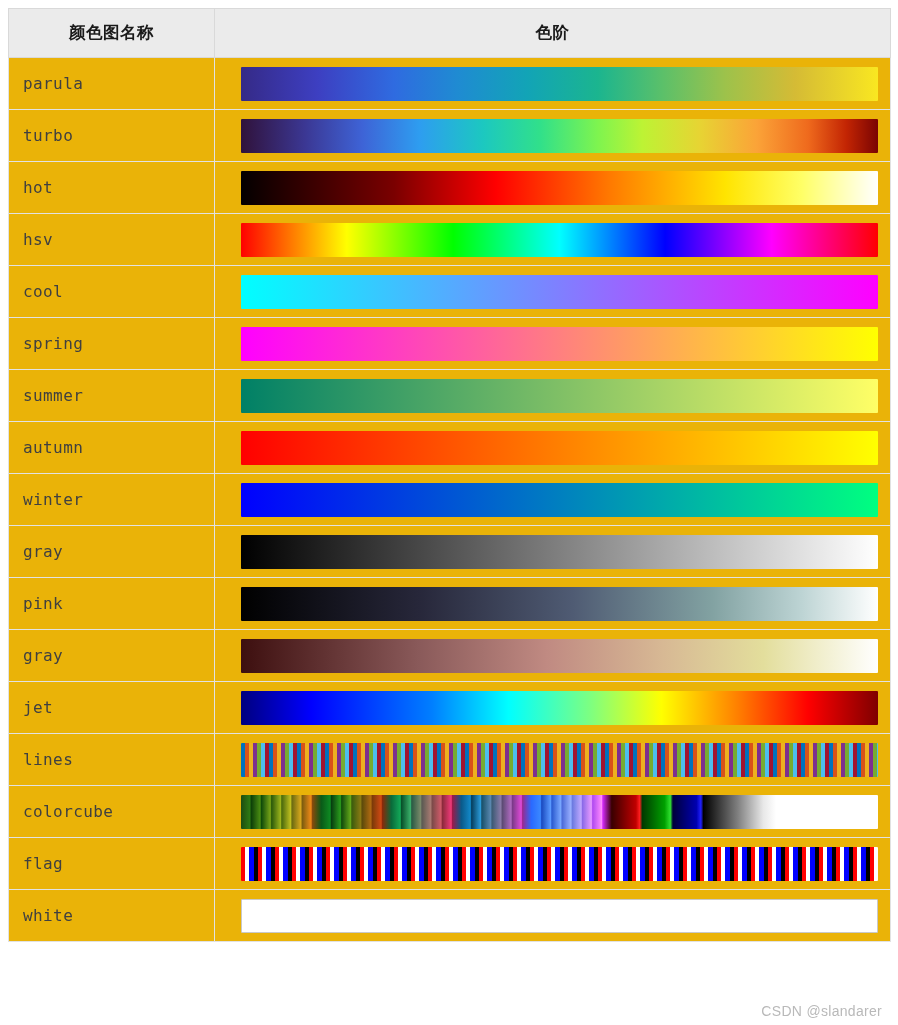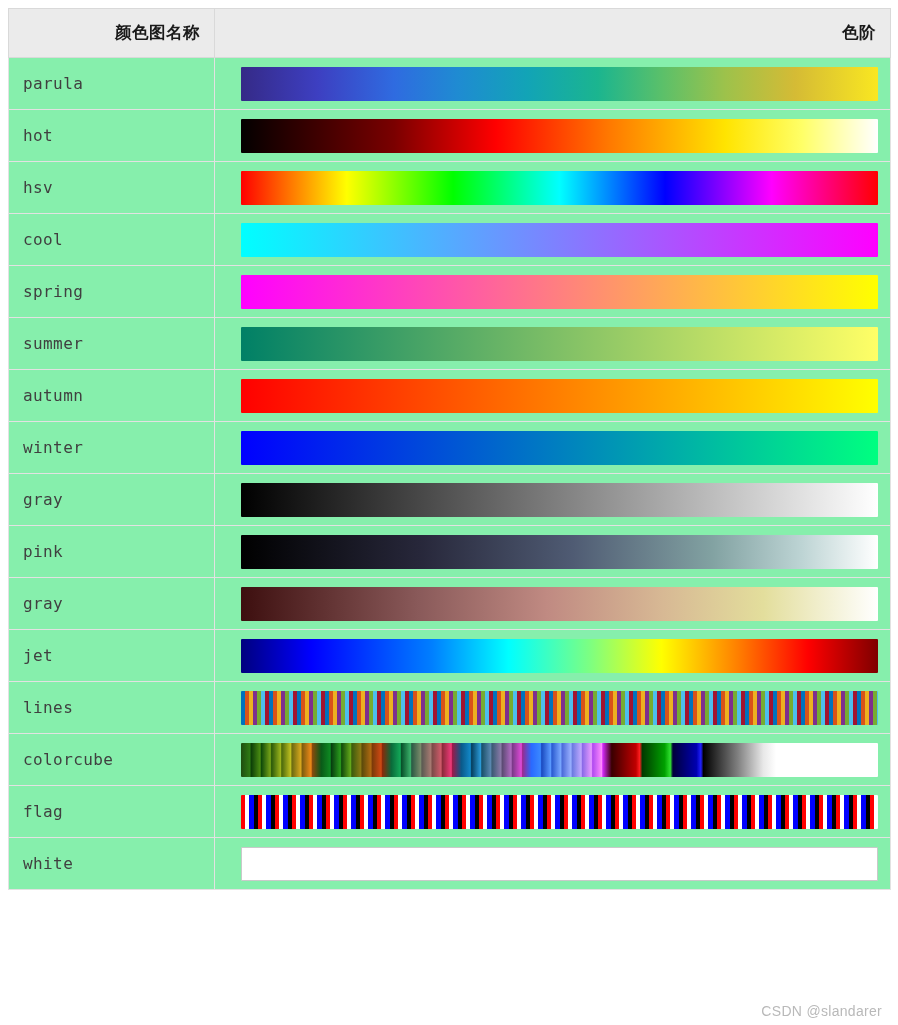--- a/index.html
+++ b/index.html
@@ -24,34 +24,34 @@
     background: #ffffff;
   }
   table.cmap-table col.col-name { width: 206px; }
   table.cmap-table col.col-bar  { width: 676px; }
 
   thead th {
     background: #ebebeb;
     border: 1px solid #d9d9d9;
     height: 49px;
     padding: 0 14px;
-    text-align: right;
+    text-align: center;
     vertical-align: middle;
     font-family: "DejaVu Sans", "Liberation Sans", sans-serif;
     font-size: 16.5px;
     font-weight: bold;
     color: #1a1a1a;
     letter-spacing: 0.5px;
   }
   tbody td {
     border: 1px solid #e2e2e2;
     height: 52px;
     padding: 0;
     vertical-align: middle;
-    background: #86efac;
+    background: #eab308;
   }
   td.name-cell {
     padding: 0 0 0 14px;
     font-family: "DejaVu Sans Mono", "Liberation Mono", monospace;
     font-size: 16px;
     color: #404040;
     letter-spacing: 0.4px;
     white-space: nowrap;
   }
   td.bar-cell { padding: 0 12px 0 26px; position: relative; }
@@ -168,20 +168,26 @@
     </thead>
     <tbody>
 
       <tr>
         <td class="name-cell">parula</td>
         <td class="bar-cell">
           <div class="swatch cm-parula"></div>
         </td>
       </tr>
 
+      <tr>
+        <td class="name-cell">turbo</td>
+        <td class="bar-cell">
+          <div class="swatch cm-turbo"></div>
+        </td>
+      </tr>
 
       <tr>
         <td class="name-cell">hot</td>
         <td class="bar-cell">
           <div class="swatch cm-hot"></div>
         </td>
       </tr>
 
       <tr>
         <td class="name-cell">hsv</td>

